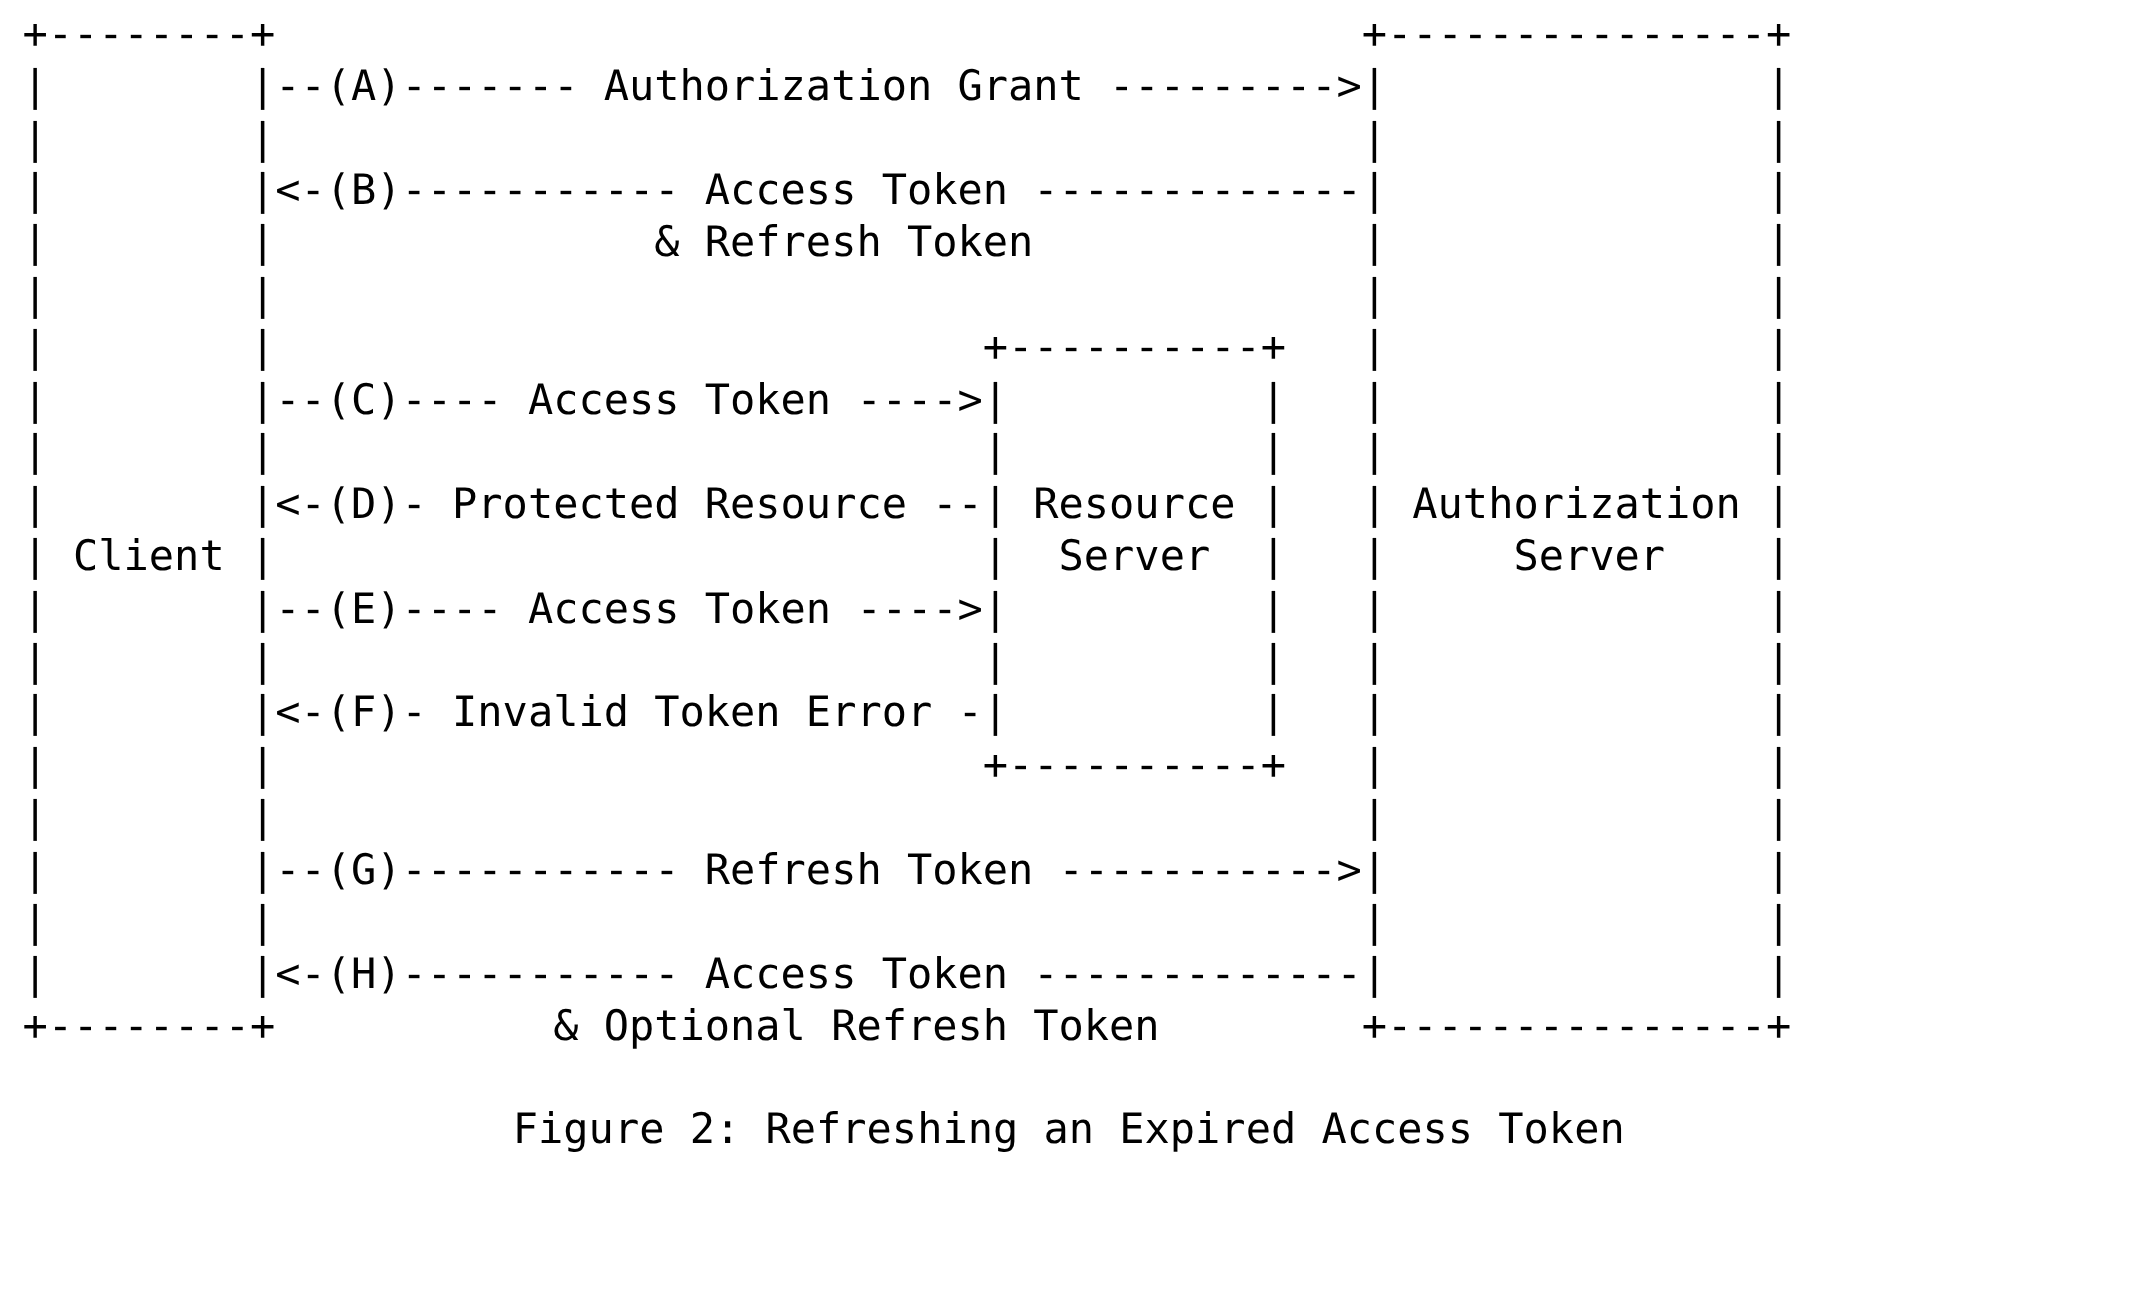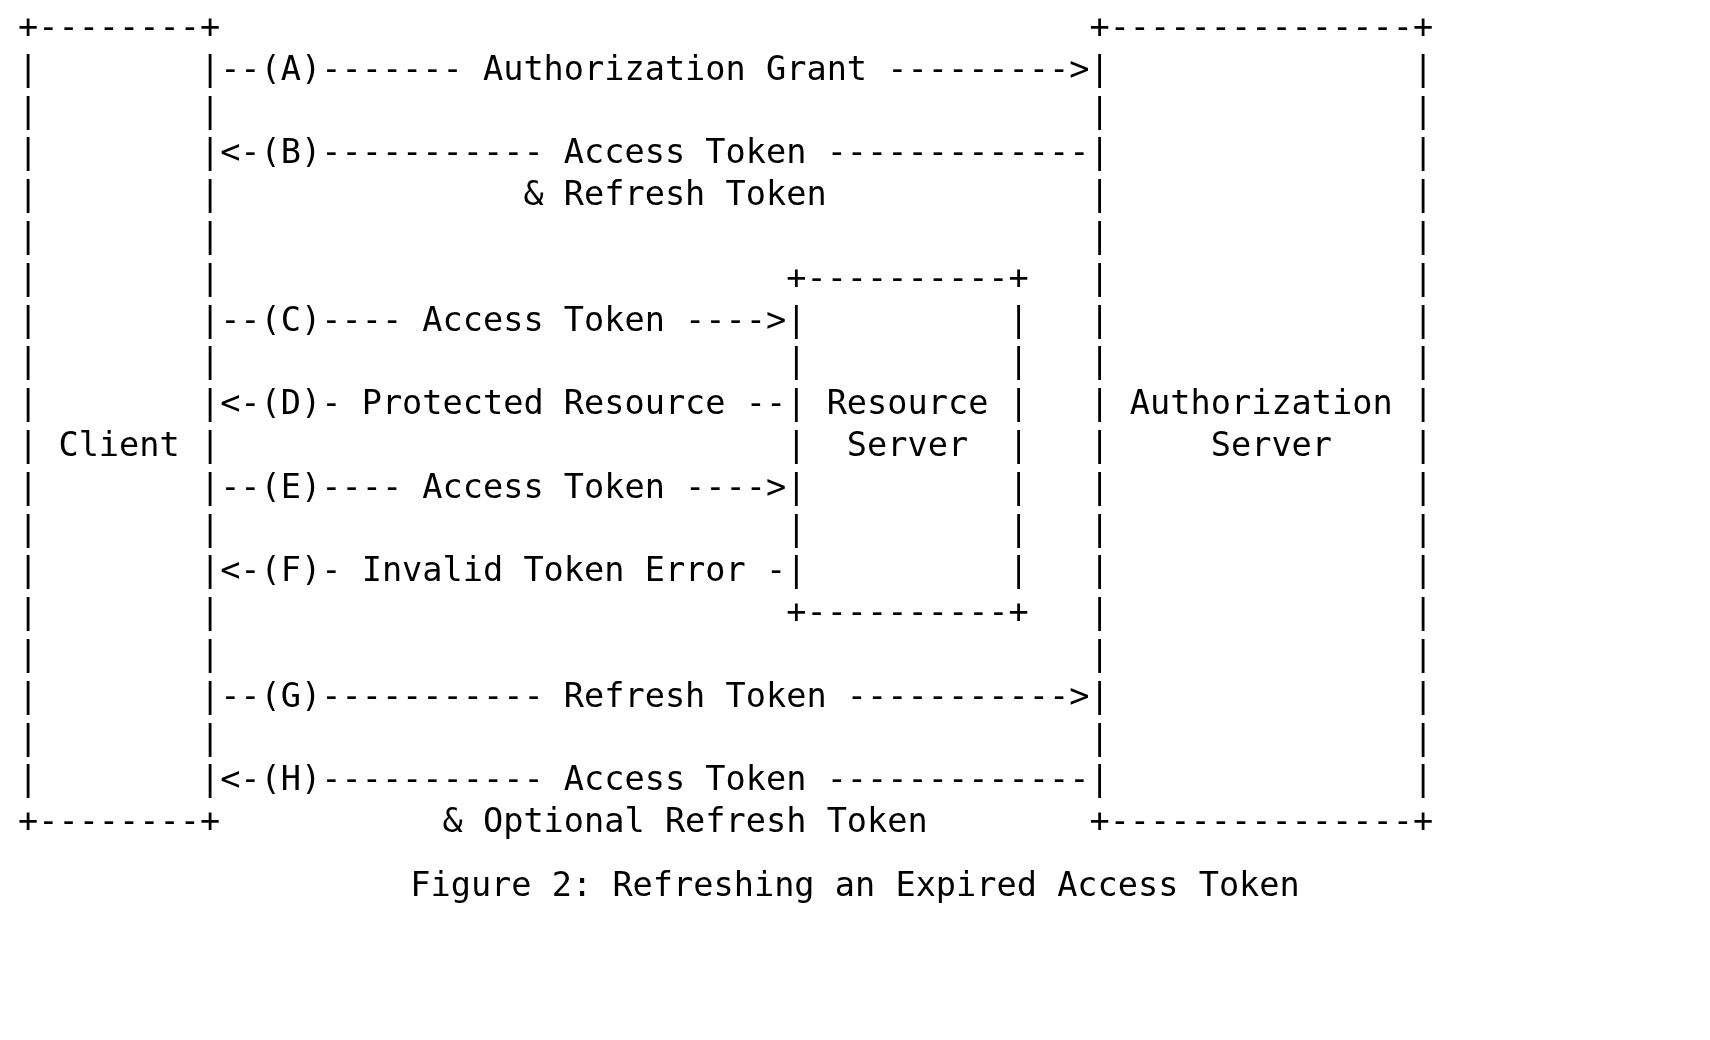--- a/index.html
+++ b/index.html
@@ -36,21 +36,21 @@
     white-space: pre;
     font-weight: 500;
     -webkit-font-smoothing: antialiased;
   }
   pre.ascii-art.diagram-body {
     top: 6px;
   }
   .caption-line {
     position: absolute;
     left: 0;
-    top: 864px;
+    top: 882px;
     width: 1710px;
     text-align: center;
     font-family: "DejaVu Sans Mono", "Liberation Mono", monospace;
     font-size: 33.6px;
     line-height: 41.8px;
     color: #000000;
     white-space: pre;
     font-weight: 500;
   }
 </style>

